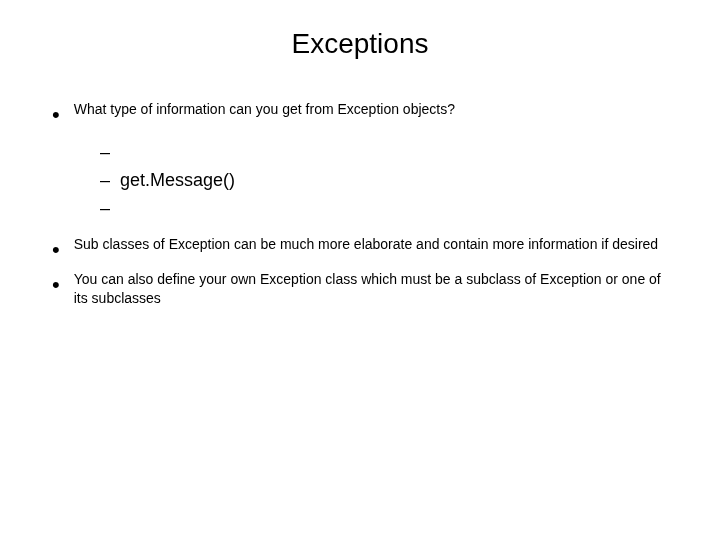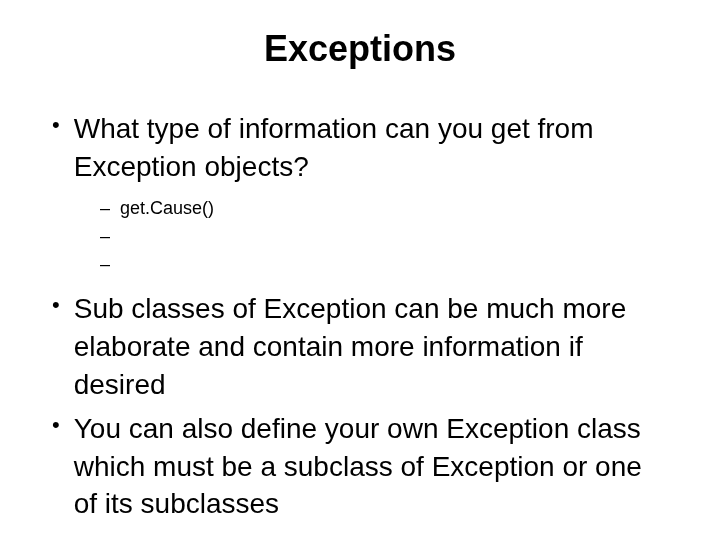--- a/index.html
+++ b/index.html
@@ -9,38 +9,38 @@
     }
     body {
       width: 720px;
       height: 540px;
       background: #ffffff;
       font-family: Arial, Helvetica, sans-serif;
       color: #000000;
       padding: 20px 50px;
     }
     .title {
-      font-size: 36px;
+      font-size: 28px;
       text-align: center;
-      font-weight: bold;
+      font-weight: normal;
       margin-top: 8px;
       margin-bottom: 40px;
     }
     .bullet-level-1 {
       display: flex;
       margin-bottom: 6px;
     }
     .bullet-level-1 .marker {
       font-size: 22px;
       margin-right: 14px;
       margin-left: 2px;
       line-height: 1.35;
     }
     .bullet-level-1 .text {
-      font-size: 28px;
+      font-size: 14px;
       line-height: 1.35;
       flex: 1;
     }
     .sublist {
       margin-top: 10px;
       margin-bottom: 14px;
       margin-left: 50px;
     }
     .bullet-level-2 {
       display: flex;
@@ -64,24 +64,24 @@
 <div>
 
   <div class="bullet-level-1">
     <span class="marker">•</span>
     <span class="text">What type of information can you get from Exception objects?</span>
   </div>
 
   <div class="sublist">
     <div class="bullet-level-2">
       <span class="marker">–</span>
-      <span class="text">get.Cause()</span>
     </div>
     <div class="bullet-level-2">
       <span class="marker">–</span>
+      <span class="text">get.Message()</span>
     </div>
     <div class="bullet-level-2">
       <span class="marker">–</span>
     </div>
   </div>
 
   <div class="bullet-level-1">
     <span class="marker">•</span>
     <span class="text">Sub classes of Exception can be much more elaborate and contain more information if desired</span>
   </div>

